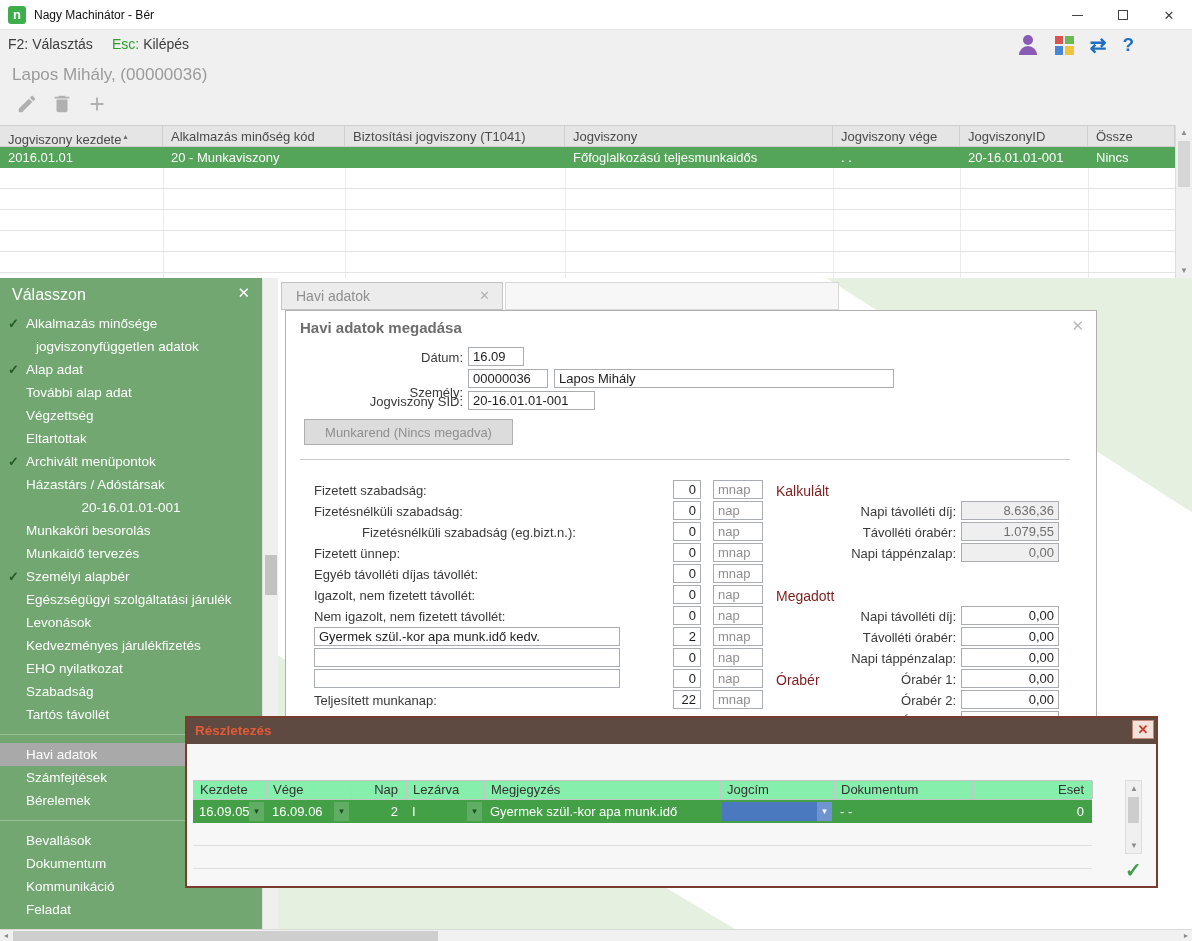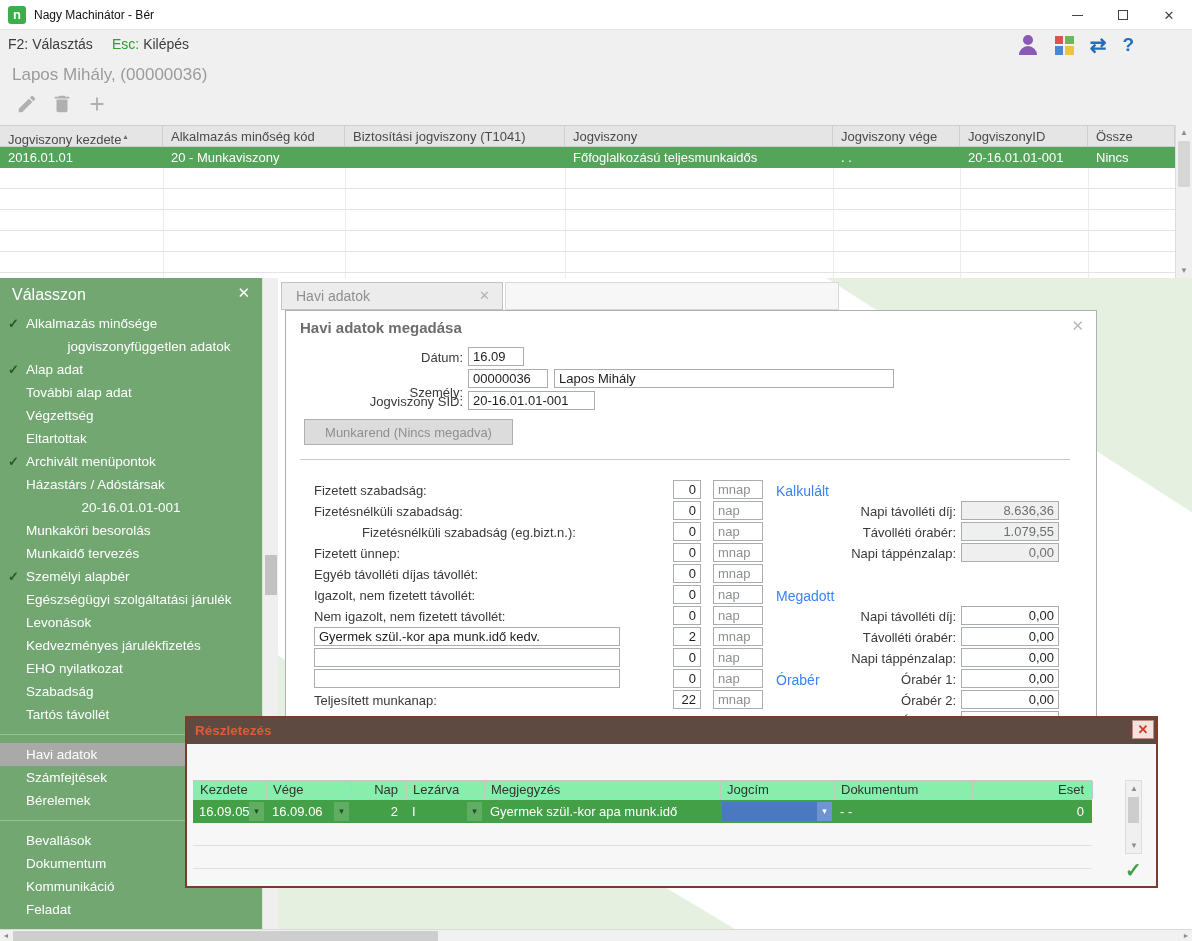--- a/index.html
+++ b/index.html
@@ -50,21 +50,21 @@
   .scroll-arrow { position:absolute; left:0; width:16px; height:15px; color:#8c8c8c; font-size:8px; display:flex; align-items:center; justify-content:center; }
   .table-scroll .thumb { position:absolute; left:2px; top:16px; width:12px; height:46px; background:#d6d6d6; }
 
   
   .sidebar { position:absolute; left:0; top:278px; width:262px; height:651px; background:#72a772; color:#fff; overflow:hidden; }
   .sidebar-title { position:absolute; left:12px; top:8px; font-size:16px; }
   .sidebar-close { position:absolute; right:12px; top:6px; font-size:15px; color:#fff; }
   .sb-list { position:absolute; left:0; top:34px; width:100%; }
   .sb-item { position:relative; height:23px; line-height:23px; padding-left:26px; font-size:13.5px; white-space:nowrap; overflow:hidden; }
   .sb-item .chk { position:absolute; left:8px; top:0; color:#245c28; font-weight:bold; font-size:13px; }
-  .sb-item.indent { padding-left:36px;text-align:center; }
+  .sb-item.indent { padding-left:36px; }
   .sb-item.center { padding-left:0; text-align:center; }
   .sb-item.selected { background:#a9a9a9; }
   .sb-divider { height:1px; background:#99c199; margin:8px 0; }
 
   .mid-scroll { position:absolute; left:262px; top:278px; width:16px; height:651px; background:#efefef; border-left:1px solid #e0e0e0; }
   .mid-scroll .thumb { position:absolute; left:2px; top:277px; width:12px; height:40px; background:#c2c2c2; }
 
   
   .main { position:absolute; left:278px; top:278px; width:914px; height:651px; background:#fff; overflow:hidden; }
   .bg-tri { position:absolute; left:0; top:0; width:100%; height:100%; background:#e6f0e1; }
@@ -75,21 +75,21 @@
   .tab-label { position:absolute; left:14px; top:5px; font-size:14px; color:#8f8f8f; }
   .tab-close { position:absolute; right:12px; top:5px; font-size:13px; color:#b3b3b3; }
   .tab2 { position:absolute; left:227px; top:4px; width:334px; height:28px; background:#f7f7f7; border:1px solid #d8d8d8; }
 
   .panel { position:absolute; left:7px; top:32px; width:812px; height:442px; background:#fff; border:1px solid #b0b0b0; }
   .panel-title { position:absolute; left:14px; top:8px; font-size:15px; font-weight:bold; color:#6d6d6d; }
   .panel-close { position:absolute; right:12px; top:6px; font-size:15px; color:#b8b8b8; }
 
   .f-label { position:absolute; font-size:13px; color:#3a3a3a; white-space:nowrap; }
   .f-label.r { text-align:right; }
-  .green-heading { position:absolute; font-size:14px; color:#3b82f6; white-space:nowrap; }
+  .green-heading { position:absolute; font-size:14px; color:#7f1d1d; white-space:nowrap; }
   .txt { position:absolute; height:19px; border:1px solid #a9acb0; background:#fff; font-family:"Liberation Sans",sans-serif; font-size:13px; color:#1d1d1d; padding:0 4px; }
   .txt.num { text-align:right; }
   .txt.unit { color:#8f8f8f; }
   .txt.ro { background:#efefef; color:#6f6f6f; text-align:right; }
   .munkarend-btn { position:absolute; width:209px; height:26px; background:#dcdcdc; border:1px solid #b0b0b0; color:#8f8f8f; font-family:"Liberation Sans",sans-serif; font-size:13px; }
   .separator { position:absolute; height:1px; background:#c9c9c9; }
 
   
   .popup { position:absolute; left:185px; top:716px; width:973px; height:172px; border:2px solid #7b3b2d; background:#f7f7f7; z-index:50; }
   .popup-header { position:absolute; left:0; top:0; width:100%; height:26px; background:#5e4a40; }

